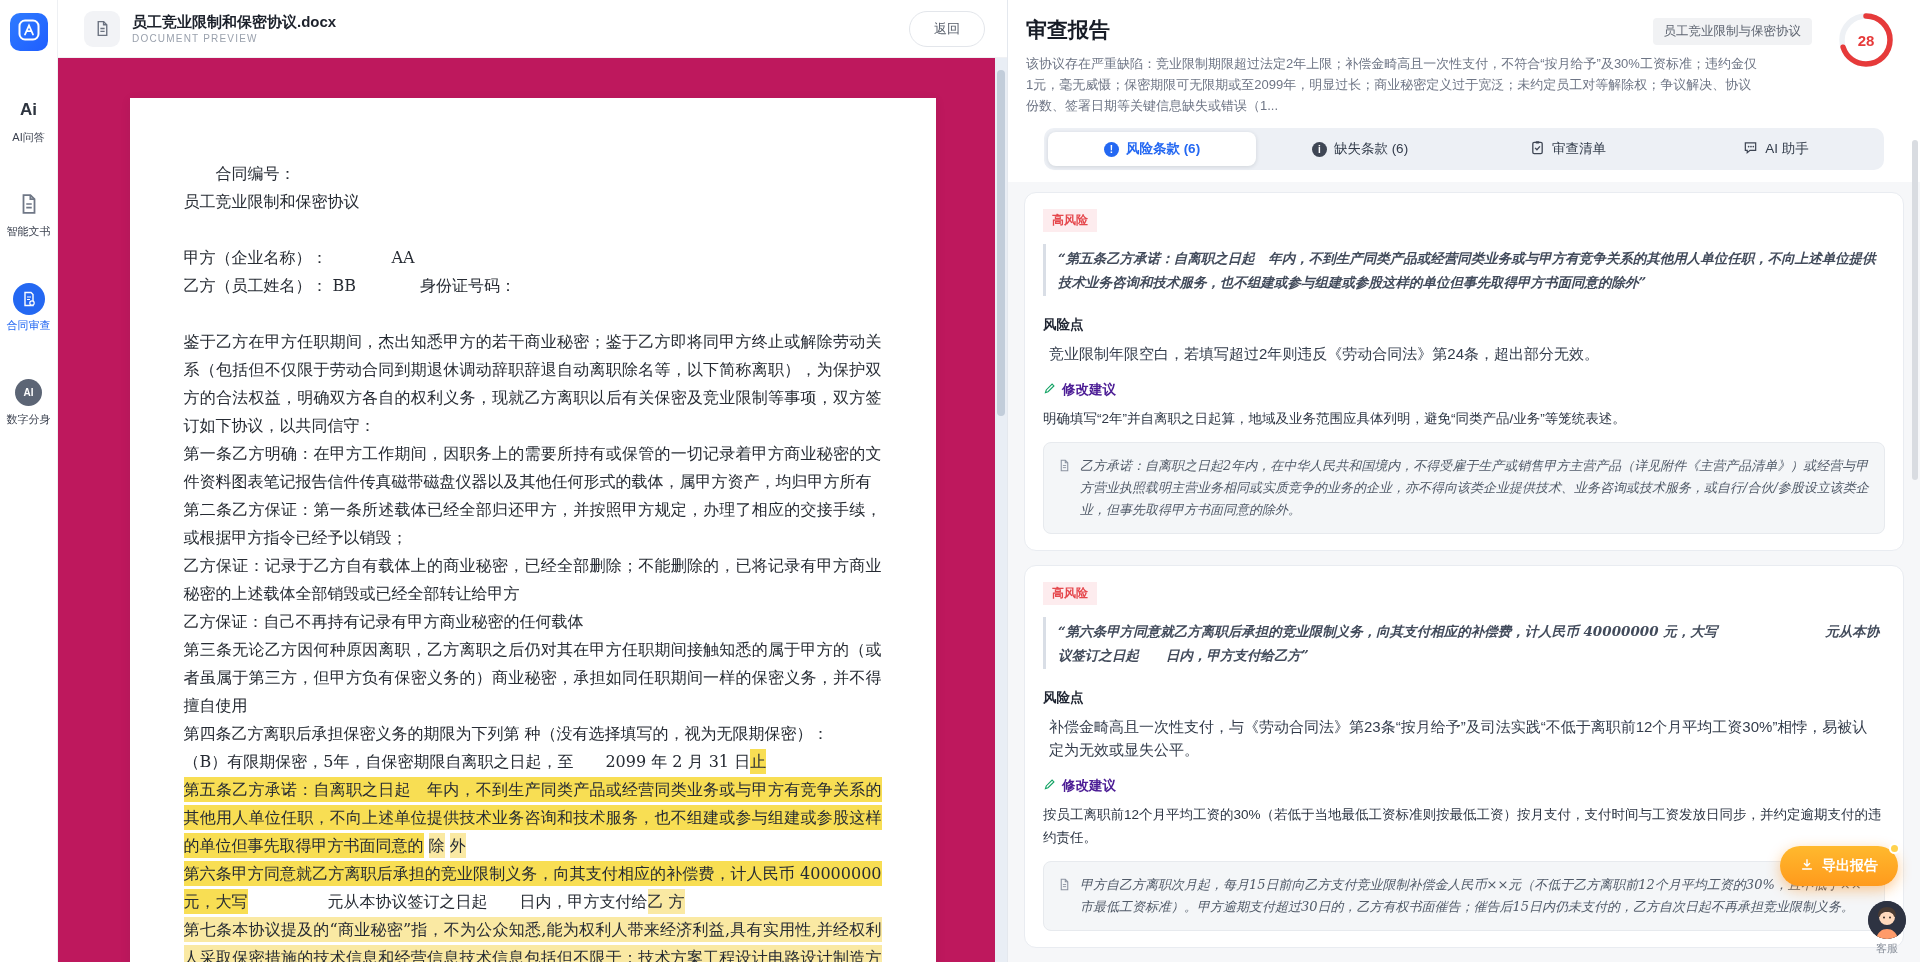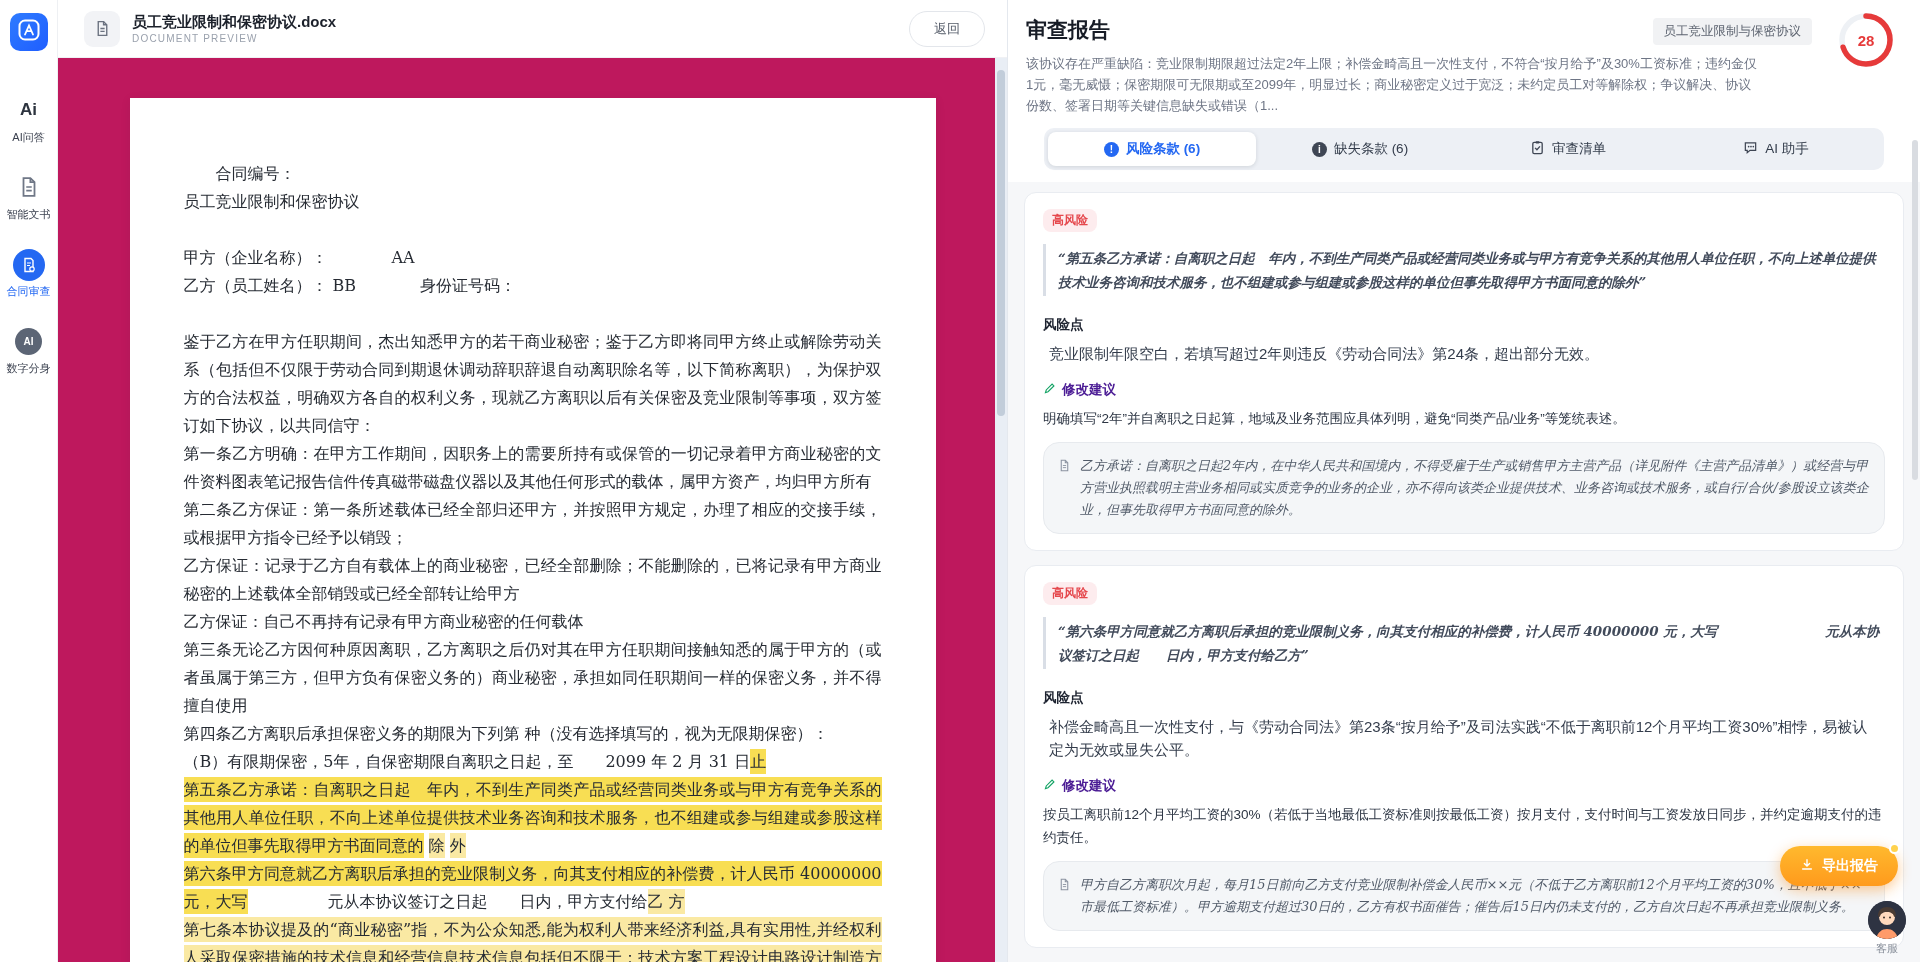--- a/index.html
+++ b/index.html
@@ -5,21 +5,21 @@
   * { box-sizing: border-box; }
   html,body { margin:0; padding:0; width:1920px; height:962px; overflow:hidden;
     font-family:"Liberation Sans","DejaVu Sans",sans-serif; background:#fff; color:#1f242e; }
   body { display:flex; }
 
   
   .sidebar { width:58px; height:100%; background:#fff; border-right:1px solid #eef0f3;
     display:flex; flex-direction:column; align-items:center; padding-top:13px; flex:0 0 58px; }
   .logo { width:38px; height:38px; border-radius:10px;
     background:linear-gradient(135deg,#2e7bff,#1f5eff); display:grid; place-items:center; }
-  .nav { margin-top:44px; display:flex; flex-direction:column; align-items:center; gap:27px; }
+  .nav { margin-top:44px; display:flex; flex-direction:column; align-items:center; gap:44px; }
   .nav-item { display:flex; flex-direction:column; align-items:center; gap:5px; cursor:pointer; width:56px; }
   .nav-ic { height:30px; display:grid; place-items:center; }
   .nav-lb { font-size:11px; color:#3c4250; white-space:nowrap; }
   .nav-item.active .nav-lb { color:#2468f2; }
   .ic-ai { font-size:17px; font-weight:800; color:#2c333e; letter-spacing:0; }
   .circ-blue { width:32px; height:32px; border-radius:50%; background:#2468f2; display:grid; place-items:center; }
   .circ-dark { width:27px; height:27px; border-radius:50%; background:#5c6575; color:#fff;
     font-size:10px; font-weight:800; display:grid; place-items:center; }
 
   
@@ -60,29 +60,29 @@
     font-size:13.5px; color:#333c4b; border-radius:8px; cursor:pointer; }
   .tab.active { background:#fff; color:#2468f2; font-weight:700; box-shadow:0 1px 4px rgba(30,40,60,.14); }
   .tbi { width:15px; height:15px; border-radius:50%; display:grid; place-items:center;
     font-size:10px; font-weight:800; font-style:normal; }
   .tbi-blue { background:#2468f2; color:#fff; }
   .tbi-dark { background:#3f4654; color:#fff; }
 
   .cards { flex:1 1 auto; overflow:hidden; background:#f6f7f9; margin-top:12px; padding:10px 16px 0; }
   .card { background:#fff; border:1px solid #e9ecf1; border-radius:12px; padding:16px 18px; margin-bottom:14px; }
   .lvl { display:inline-block; font-size:12px; font-weight:800; color:#e5484d; background:#fdecee;
-    padding:3px 9px; border-radius:8px; }
+    padding:3px 9px; border-radius:0; }
   .quote { margin-top:12px; border-left:3px solid #d9dee6; padding:2px 4px 2px 12px; font-style:italic;
     font-family:"DejaVu Serif","Liberation Serif",serif; font-size:13.5px; line-height:24px; color:#424b5b;font-weight:bold; }
   .lbl { margin-top:20px; font-size:13.5px; font-weight:800; color:#1d2330; }
   .desc { margin:8px 6px 0; font-size:15px; line-height:23px; color:#333c4b; }
   .slbl { margin-top:16px; color:#4c1d95; font-size:13.5px; font-weight:800;
     display:flex; align-items:center; gap:6px; }
   .stext { margin:8px 0 0; font-size:13.5px; line-height:23px; color:#2c3543; }
-  .revised { margin-top:12px; background:#f4f6f8; border:1px solid #e7eaee; border-radius:16px;
+  .revised { margin-top:12px; background:#f4f6f8; border:1px solid #e7eaee; border-radius:8px;
     padding:12px 14px; display:flex; gap:9px; }
   .revised p { margin:0; font-style:italic; font-family:"DejaVu Serif","Liberation Serif",serif;
     font-size:13px; line-height:22px; color:#505a68; }
   .revised .fic { flex:0 0 auto; margin-top:3px; }
 
   .export-btn { position:absolute; right:22px; bottom:76px; border:none; cursor:pointer;
     background:linear-gradient(180deg,#ffb92e,#ff9a1c); color:#fff; font-size:14px; font-weight:700;
     padding:11px 20px; border-radius:22px; display:flex; align-items:center; gap:8px;
     box-shadow:0 4px 14px rgba(250,140,20,.45); }
   .export-dot { position:absolute; top:-3px; right:-2px; width:11px; height:11px; border-radius:50%;

